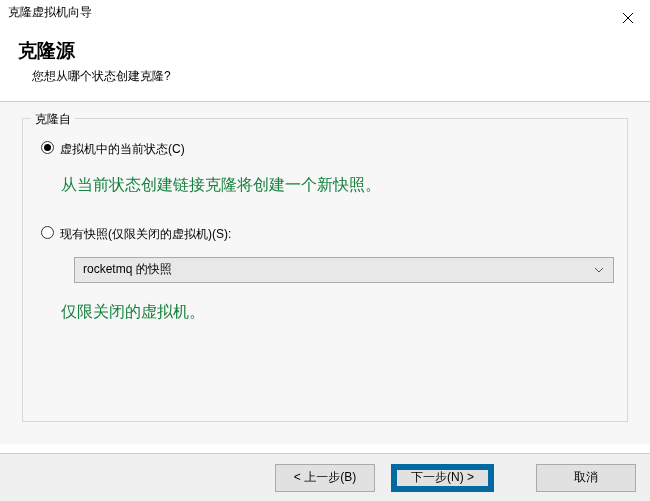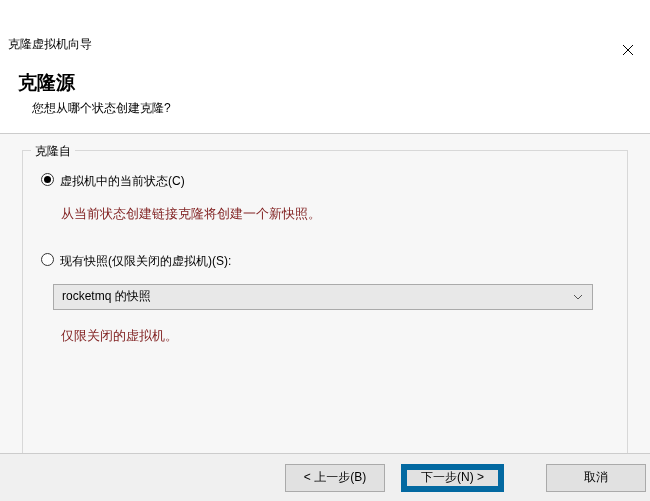--- a/index.html
+++ b/index.html
@@ -15,21 +15,20 @@
       height: 501px;
       overflow: hidden;
       position: relative;
     }
     .titlebar {
       display: flex;
       justify-content: space-between;
       align-items: flex-start;
       padding: 4px 0 0 8px;
       height: 28px;
-      margin-top: 32px;
     }
     .titlebar-title {
       font-size: 12px;
       color: #000;
     }
     .close-btn {
       width: 45px;
       height: 28px;
       display: flex;
       align-items: center;
@@ -101,27 +100,27 @@
       width: 7px;
       height: 7px;
       border-radius: 50%;
       background: #000;
     }
     .radio-label {
       font-size: 12px;
       color: #000;
     }
     .radio-desc {
-      font-size: 13px;
-      color: #7f1d1d;
+      font-size: 16px;
+      color: #15803d;
       padding-left: 20px;
       line-height: 1.6;
     }
     .dropdown {
-      margin-left: 12px;
+      margin-left: 33px;
       margin-top: 10px;
       margin-bottom: 16px;
       width: 540px;
       height: 26px;
       border: 1px solid #aaa;
       background: #e8e8e8;
       display: flex;
       align-items: center;
       justify-content: space-between;
       padding: 0 6px 0 8px;
@@ -140,21 +139,21 @@
       position: absolute;
       bottom: 0;
       left: 0;
       right: 0;
       height: 48px;
       background: #f0f0f0;
       border-top: 1px solid #ccc;
       display: flex;
       justify-content: flex-end;
       align-items: center;
-      padding-right: 4px;
+      padding-right: 14px;
       gap: 16px;
     }
     .btn {
       min-width: 100px;
       height: 28px;
       border: 1px solid #aaa;
       background: #e1e1e1;
       font-size: 12px;
       color: #000;
       display: flex;

